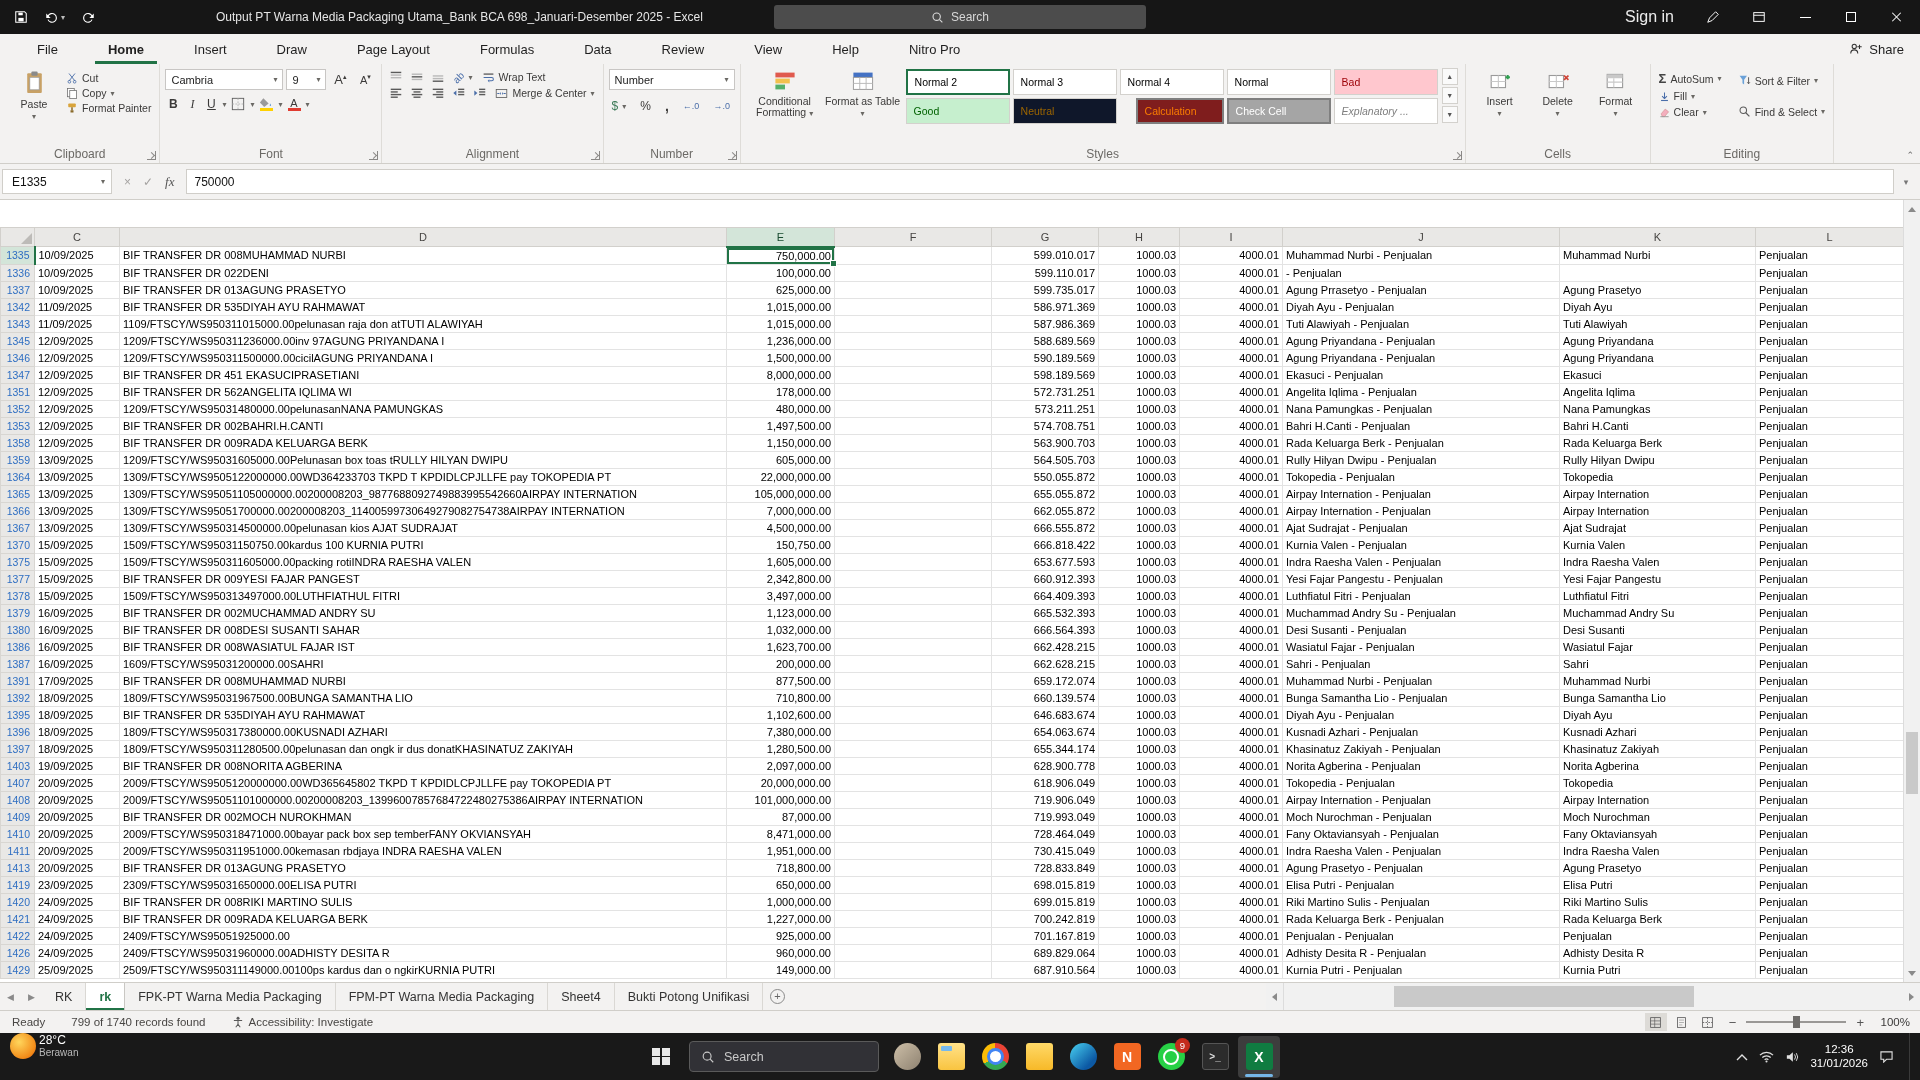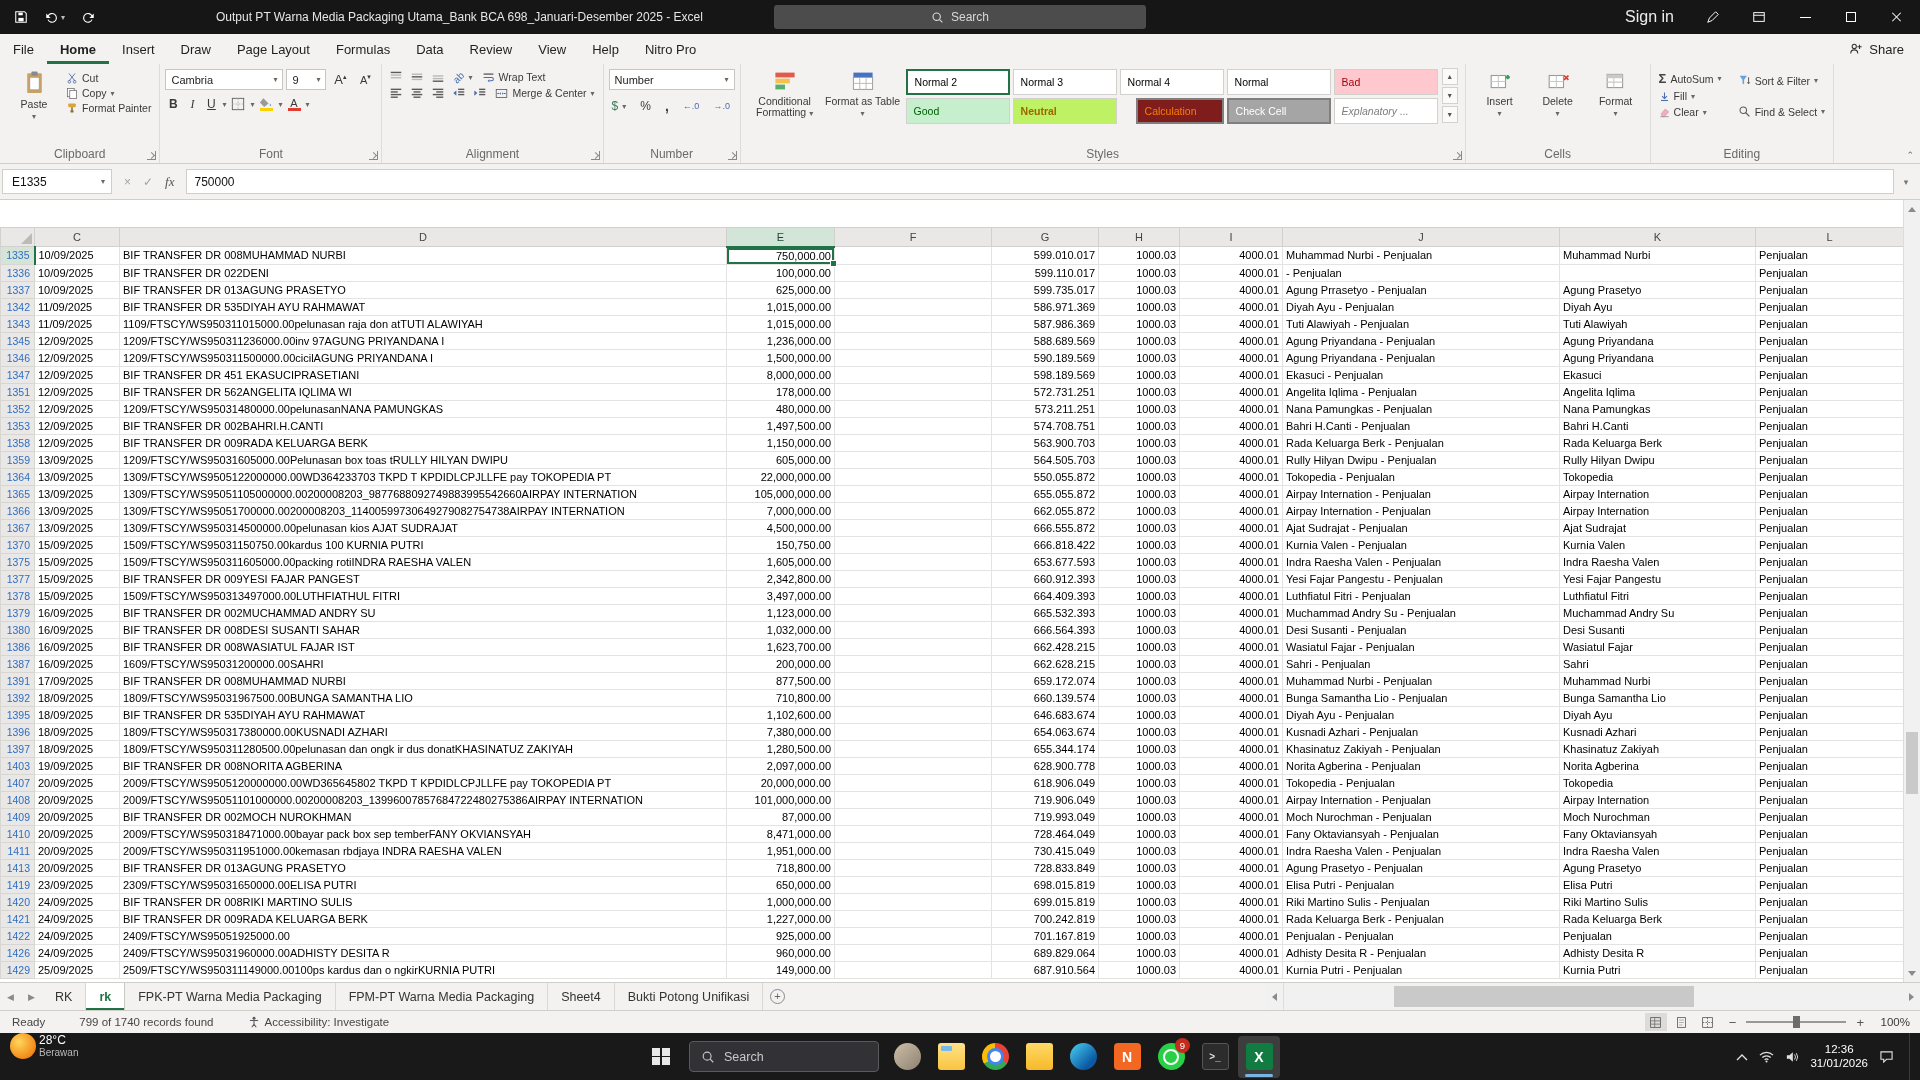--- a/index.html
+++ b/index.html
@@ -19,21 +19,21 @@
   .signin { font-size:16px; color:#ececec; padding:0 16px; }
   .tbbtn { width:46px; height:100%; display:flex; align-items:center; justify-content:center; }
   .ic-min { width:11px; height:1px; background:#fff; }
   .ic-max { width:10px; height:10px; border:1px solid #fff; }
   .ic-x { position:relative; width:12px; height:12px; }
   .ic-x::before,.ic-x::after { content:""; position:absolute; left:5px; top:0; width:1px; height:12px; background:#fff; }
   .ic-x::before { transform:rotate(45deg); } .ic-x::after { transform:rotate(-45deg); }
 
   
   .menubar { flex:0 0 30px; background:#f3f2f1; display:flex; align-items:stretch; }
-  .mtab { padding:0 13px; font-size:13px; color:#1f1f1f; display:flex; align-items:center; }
+  .mtab { padding:0 13px; font-size:13px; color:#1f1f1f; display:flex; align-items:center;margin-left:24px; }
   .mtab.active { font-weight:700; box-shadow:inset 0 -3px 0 #217346; }
   .share-btn { margin-left:auto; margin-right:16px; display:flex; align-items:center; gap:6px; font-size:13px; color:#1f1f1f; }
 
   
   .ribbon { flex:0 0 100px; background:#f3f2f1; border-bottom:1px solid #d0cec9; display:flex; position:relative; }
   .rgroup { position:relative; display:flex; flex-direction:column; padding:3px 5px 16px; border-right:1px solid #dedcd8; }
   .rgroup-label { position:absolute; bottom:2px; left:0; right:0; text-align:center; font-size:12px; color:#6b6965; }
   .dlg { position:absolute; right:3px; bottom:3px; width:9px; height:9px; border-right:1.5px solid #8a8886; border-bottom:1.5px solid #8a8886; }
   .dlg::after { content:""; position:absolute; right:1px; bottom:1px; width:4px; height:4px; border-right:1.5px solid #8a8886; border-bottom:1.5px solid #8a8886; transform:rotate(-45deg); }
   .rrow { display:flex; align-items:center; gap:3px; margin-top:2px; }
@@ -93,21 +93,21 @@
   .stab.active { background:#fff; color:#217346; font-weight:700; box-shadow:inset 0 -2px 0 #217346; border-right:1px solid #c9c7c3; }
   .addsheet { width:28px; display:flex; align-items:center; justify-content:center; }
   .addsheet .circ { width:15px; height:15px; border-radius:50%; border:1px solid #8a8a8a; color:#666; font-size:11px; line-height:13px; text-align:center; }
   .hscroll { margin-left:auto; display:flex; align-items:center; }
   .hs-arrow { width:17px; height:100%; display:flex; align-items:center; justify-content:center; background:#f1f1f1; }
   .hs-track { width:620px; height:100%; background:#f1f1f1; border-left:1px solid #dcdcdc; position:relative; }
   .hs-thumb { position:absolute; top:3px; bottom:3px; left:110px; width:300px; background:#c9c9c9; }
 
   
   .statusbar { flex:0 0 23px; background:#f3f2f1; border-top:1px solid #d0cec9; display:flex; align-items:center; font-size:11.5px; color:#484644; }
-  .sb-left { display:flex; align-items:center; gap:34px; padding-left:12px; }
+  .sb-left { display:flex; align-items:center; gap:26px; padding-left:12px; }
   .sb-acc { display:flex; align-items:center; gap:5px; }
   .sb-right { margin-left:auto; display:flex; align-items:center; gap:10px; padding-right:10px; }
   .viewbtns { display:flex; gap:4px; }
   .viewbtn { width:22px; height:18px; display:flex; align-items:center; justify-content:center; }
   .viewbtn.on { background:#dddbd7; }
   .zoomtrack { width:100px; height:2px; background:#9a9896; position:relative; }
   .zoomthumb { position:absolute; top:-5px; left:47px; width:7px; height:12px; background:#6e6c6a; }
   .zoomsym { font-size:13px; color:#555; }
   .zoompct { font-size:11.5px; color:#3b3a39; width:36px; text-align:right; }
 
@@ -453,21 +453,21 @@
             </svg>
           <span><span>Format as Table</span> <span class="caret">▾</span></span>
         </div>
         <div id="styles-gallery" class="styles-gallery">
             <div class="stylecell sel" style="background: rgb(255, 255, 255); color: rgb(0, 0, 0);">Normal 2</div>
             <div class="stylecell" style="background: rgb(255, 255, 255); color: rgb(0, 0, 0);">Normal 3</div>
             <div class="stylecell" style="background: rgb(255, 255, 255); color: rgb(0, 0, 0);">Normal 4</div>
             <div class="stylecell" style="background: rgb(255, 255, 255); color: rgb(0, 0, 0);">Normal</div>
             <div class="stylecell" style="background: rgb(255, 199, 206); color: rgb(156, 0, 6);">Bad</div>
             <div class="stylecell" style="background: rgb(198, 239, 206); color: rgb(0, 97, 0);">Good</div>
-            <div class="stylecell" style="background: #bef264; color: rgb(156, 101, 0); font-weight: bold;">Neutral</div>
+            <div class="stylecell" style="background: #0f172a; color: rgb(156, 101, 0);">Neutral</div>
             <div class="stylecell brd" style="background: #7f1d1d; color: rgb(250, 125, 0); margin-left: 16px;">Calculation</div>
             <div class="stylecell brd" style="background: rgb(165, 165, 165); color: rgb(255, 255, 255);">Check Cell</div>
             <div class="stylecell ital" style="background: rgb(255, 255, 255); color: rgb(127, 127, 127);">Explanatory ...</div>
           </div>
         <div class="gal-arrows">
           <div>▲</div>
           <div>▼</div>
           <div>▼</div>
         </div>
       </div>

